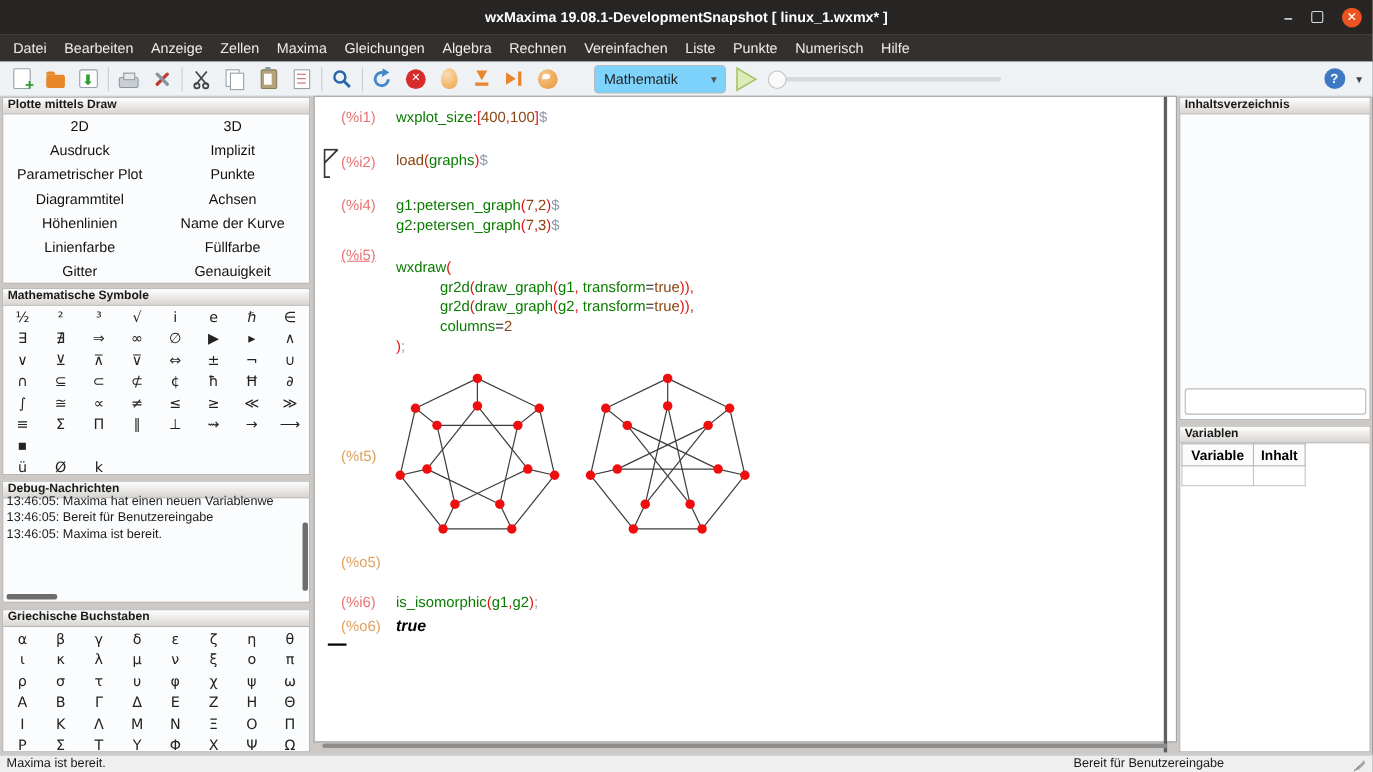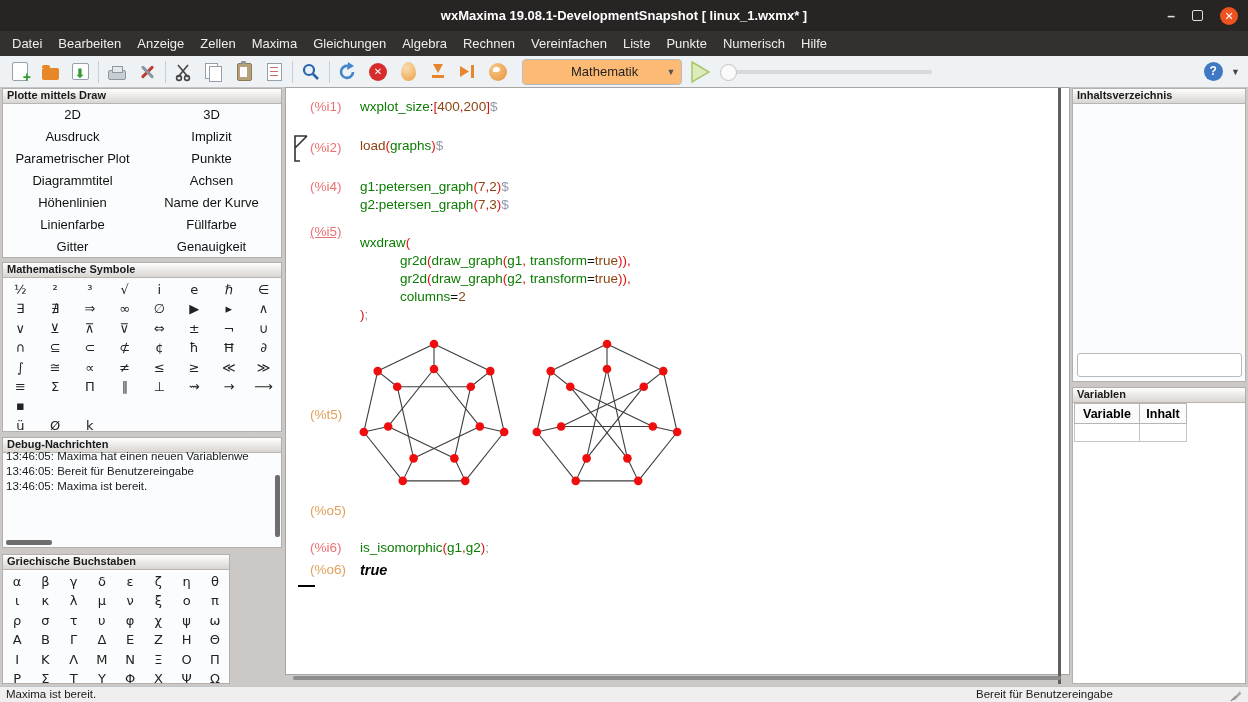--- a/index.html
+++ b/index.html
@@ -39,21 +39,21 @@
   .clip:before{content:"";position:absolute;left:2px;top:3px;width:7px;height:10px;background:#fdfdfd;}
   .clip:after{content:"";position:absolute;left:3px;top:-3px;width:5px;height:3px;background:#8d97a1;border-radius:1px;}
   .docsel{width:13px;height:16px;background:#fff;border:1px solid #96a0aa;position:relative;}
   .docsel i{position:absolute;left:2px;width:8px;height:1.5px;background:#c66a6a;}
   .stop{width:18px;height:18px;border-radius:50%;background:#d62c2c;color:#fff;font-size:10px;font-weight:bold;
         text-align:center;line-height:18px;}
   .egg{width:15px;height:19px;border-radius:50% 50% 50% 50%/60% 60% 40% 40%;
        background:radial-gradient(circle at 35% 30%,#f9ddb0,#eda045);}
   .swirl{width:18px;height:18px;border-radius:50%;background:radial-gradient(circle at 35% 30%,#f6c888,#e8923a);position:relative;}
   .swirl:before{content:"";position:absolute;left:4px;top:4px;width:7px;height:5px;background:#fff;border-radius:50% 50% 50% 0;}
-  #mode-combo{width:118px;height:24px;background:#fdba74;border:1px solid #b6bcc2;border-radius:4px;display:flex;align-items:center;flex:none;margin-left:6px;padding-left:40px;}
+  #mode-combo{width:118px;height:24px;background:#7dd3fc;border:1px solid #b6bcc2;border-radius:4px;display:flex;align-items:center;flex:none;margin-left:24px;}
   #mode-combo .val{flex:1;font-size:13px;color:#222;padding-left:8px;}
   #mode-combo .arr{width:20px;text-align:center;color:#555;font-size:9px;}
   .slider-track{width:210px;height:4px;background:#d9d9d9;border-radius:2px;position:relative;flex:none;margin-left:4px;}
   .slider-knob{position:absolute;left:-2px;top:-6px;width:15px;height:15px;border-radius:50%;background:#fafafa;border:1px solid #c2c2c2;}
   .help{width:19px;height:19px;border-radius:50%;background:#3f78c3;color:#fff;font-size:12px;font-weight:bold;
         text-align:center;line-height:19px;}
   .ovf{color:#444;font-size:9px;}
 
   
   .panel{position:absolute;border:1px solid #b3afac;background:#fbfcfd;box-sizing:border-box;}
@@ -315,21 +315,21 @@
     <div class="ph">Debug-Nachrichten</div>
     <div id="debug-body">
         <div class="dbg">13:46:05: Maxima hat einen neuen Variablenwe</div>
         <div class="dbg">13:46:05: Bereit für Benutzereingabe</div>
         <div class="dbg">13:46:05: Maxima ist bereit.</div>
       </div>
     <div class="vthumb"></div>
     <div class="hthumb"></div>
   </div>
 
-  <div class="panel" style="left:2px;top:554px;width:228px;height:130px;">
+  <div class="panel" style="left:2px;top:554px;width:280px;height:130px;">
     <div class="ph">Griechische Buchstaben</div>
     <div class="sym-grid" id="greek-grid">
         <div class="sym">α</div>
         <div class="sym">β</div>
         <div class="sym">γ</div>
         <div class="sym">δ</div>
         <div class="sym">ε</div>
         <div class="sym">ζ</div>
         <div class="sym">η</div>
         <div class="sym">θ</div>
@@ -372,21 +372,21 @@
         <div class="sym">Φ</div>
         <div class="sym">Χ</div>
         <div class="sym">Ψ</div>
         <div class="sym">Ω</div>
       </div>
   </div>
 
   <div id="main" class="abs">
     <div id="notebook-cells">
         <div class="cell-label lbl-in" style="top: 11px;">(%i1)</div>
-        <div class="code-line" style="left: 74px; top: 11px;"><span class="tk-g">wxplot_size</span><span class="tk-k">:</span><span class="tk-r">[</span><span class="tk-b">400</span><span class="tk-r">,</span><span class="tk-b">200</span><span class="tk-r">]</span><span class="tk-y">$</span></div>
+        <div class="code-line" style="left: 74px; top: 11px;"><span class="tk-g">wxplot_size</span><span class="tk-k">:</span><span class="tk-r">[</span><span class="tk-b">400</span><span class="tk-r">,</span><span class="tk-b">100</span><span class="tk-r">]</span><span class="tk-y">$</span></div>
         <div class="cell-label lbl-in" style="top: 52px;">(%i2)</div>
         <svg width="15" height="28" style="position: absolute; left: 8px; top: 47px;">
           <path d="M13 1 L1 1 L1 26 L6 26 M13 1 L1 13" stroke="#333" fill="none" stroke-width="1.6"></path>
         </svg>
         <div class="code-line" style="left: 74px; top: 50px;"><span class="tk-b">load</span><span class="tk-r">(</span><span class="tk-g">graphs</span><span class="tk-r">)</span><span class="tk-y">$</span></div>
         <div class="cell-label lbl-in" style="top: 91px;">(%i4)</div>
         <div class="code-line" style="left: 74px; top: 91px;"><span class="tk-g">g1</span><span class="tk-k">:</span><span class="tk-g">petersen_graph</span><span class="tk-r">(</span><span class="tk-b">7</span><span class="tk-r">,</span><span class="tk-b">2</span><span class="tk-r">)</span><span class="tk-y">$</span></div>
         <div class="code-line" style="left: 74px; top: 109px;"><span class="tk-g">g2</span><span class="tk-k">:</span><span class="tk-g">petersen_graph</span><span class="tk-r">(</span><span class="tk-b">7</span><span class="tk-r">,</span><span class="tk-b">3</span><span class="tk-r">)</span><span class="tk-y">$</span></div>
         <div class="cell-label lbl-in" style="top: 136px; text-decoration: underline;">(%i5)</div>
         <div class="code-line" style="left: 74px; top: 147px;"><span class="tk-g">wxdraw</span><span class="tk-r">(</span></div>

